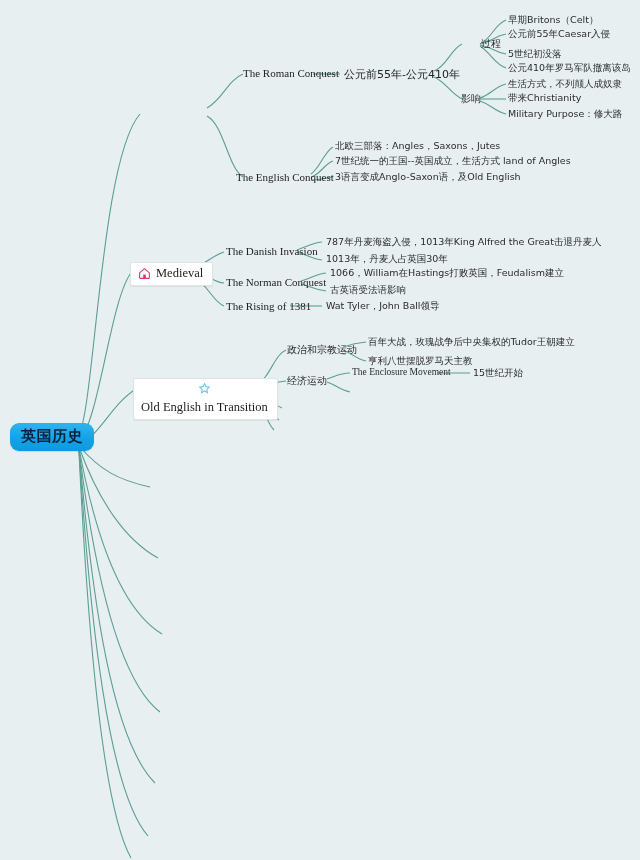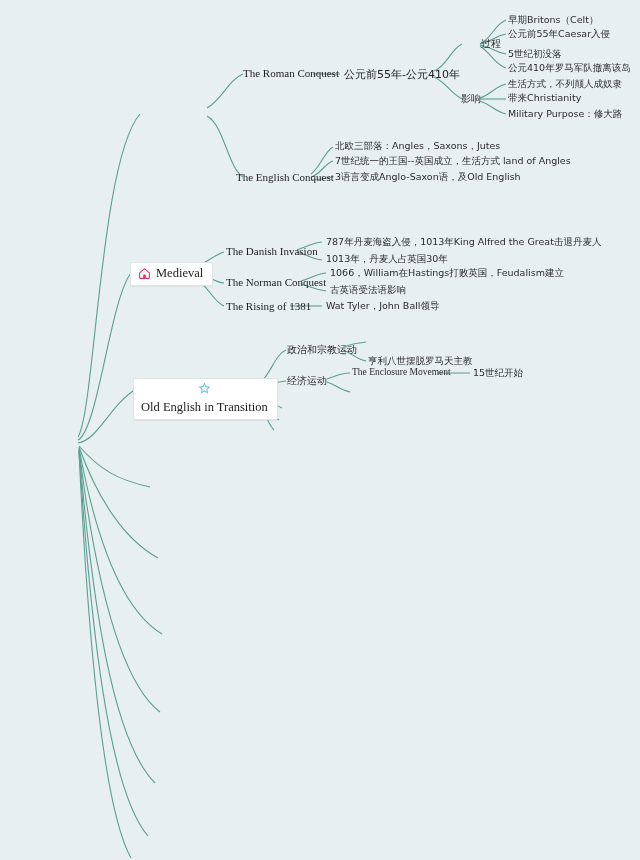--- a/index.html
+++ b/index.html
@@ -108,20 +108,23 @@
 
     <path d="M343,347 C352,344 356,343 366,342"></path>
     <path d="M343,350 C352,353 356,359 366,361"></path>
 
     <path d="M327,379 C336,376 340,373 350,373"></path>
     <path d="M327,382 C336,385 340,390 350,392"></path>
 
     <path d="M437,373 L470,373"></path>
   </svg>
 
+  <div class="node root">
+    <span class="lbl-cn">英国历史</span>
+  </div>
 
 
   <div class="node l2" style="left:243px;top:67px;">
     <span>The Roman Conquest</span>
   </div>
 
   <div class="node l2 lbl-cn" style="left:344px;top:67px;">
     <span>公元前55年-公元410年</span>
   </div>
 
@@ -210,20 +213,23 @@
       <svg viewBox="0 0 24 24" width="13" height="13">
           <path fill="none" stroke="#6cc6e8" stroke-width="2" d="M12 3l2.7 5.6 6.1.8-4.5 4.2 1.2 6-5.5-3-5.5 3 1.2-6L3.2 9.4l6.1-.8z"></path>
         </svg>
     </span>
     <span>Old English in Transition</span>
   </div>
 
   <div class="node l3 lbl-cn" style="left:287px;top:343px;">
     <span>政治和宗教运动</span>
   </div>
+  <div class="node l4 lbl-cn" style="left:368px;top:336px;">
+    <span>百年大战，玫瑰战争后中央集权的Tudor王朝建立</span>
+  </div>
   <div class="node l4 lbl-cn" style="left:368px;top:355px;">
     <span>亨利八世摆脱罗马天主教</span>
   </div>
 
   <div class="node l3 lbl-cn" style="left:287px;top:374px;">
     <span>经济运动</span>
   </div>
   <div class="node l4" style="left:352px;top:367px;">
     <span>The Enclosure Movement</span>
   </div>

